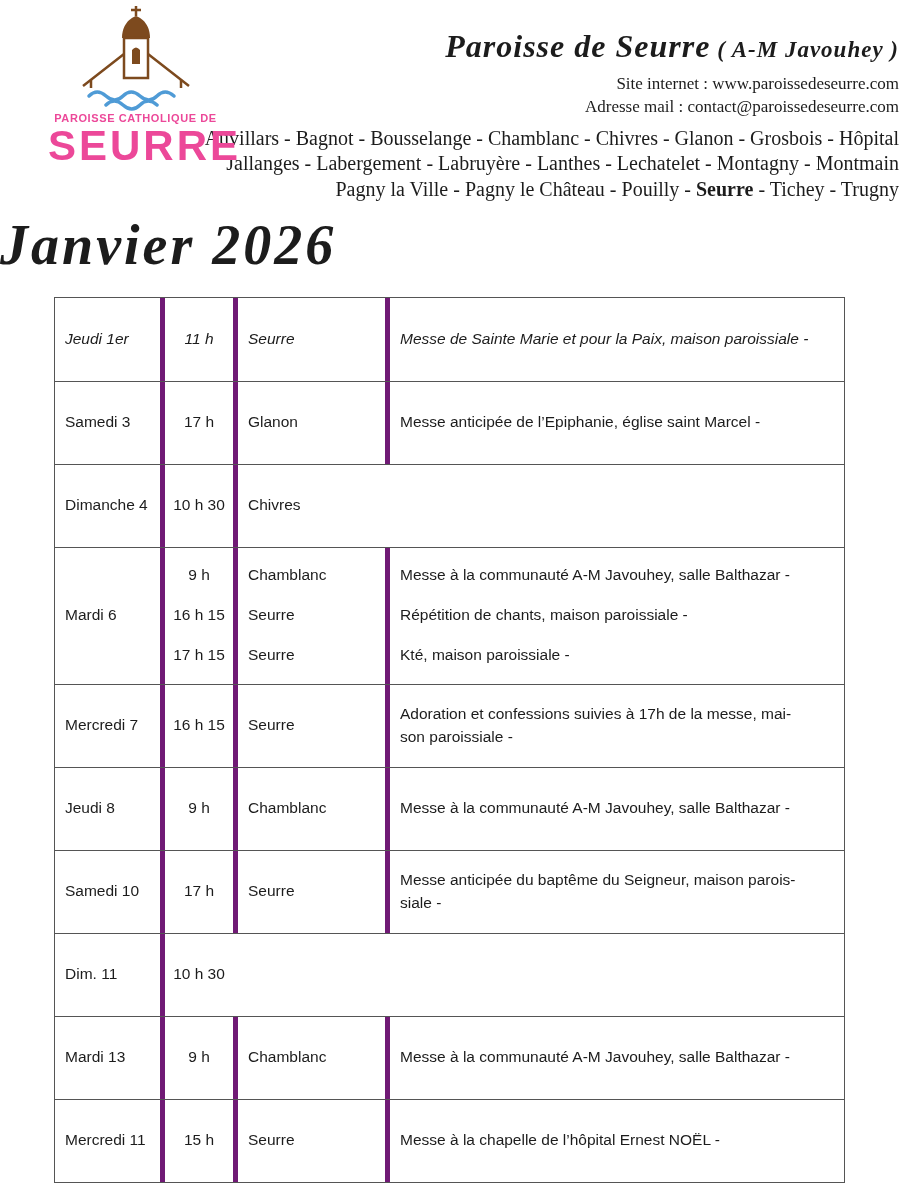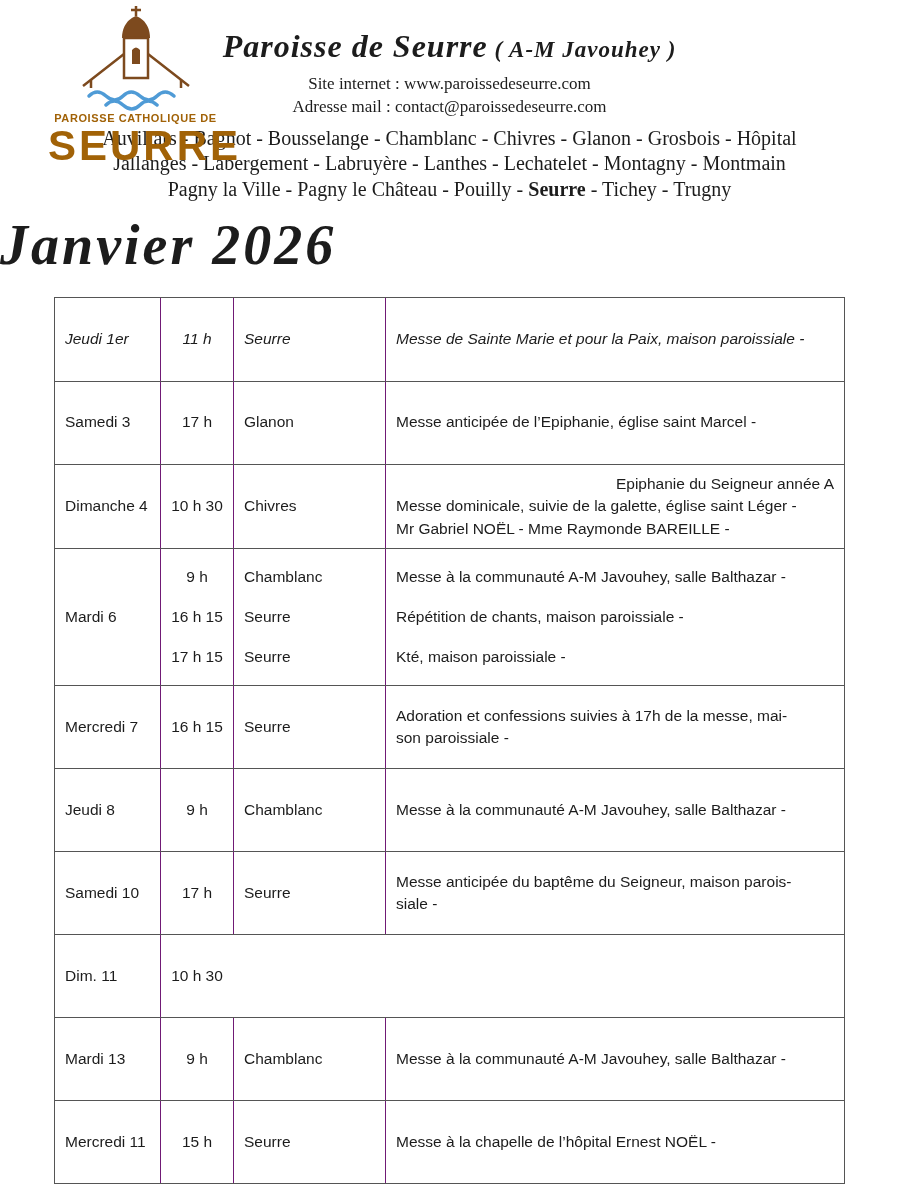--- a/index.html
+++ b/index.html
@@ -17,40 +17,40 @@
     background: #fff;
   }
 
   
   .logo {
     position: absolute;
     left: 48px;
     top: 4px;
     width: 175px;
     text-align: center;
-    color: #a16207;
+    color: #ec4899;
   }
   .logo svg { display: block; margin: 0 auto; }
   .logo-top {
     font-size: 11px;
     letter-spacing: 0.6px;
     font-weight: bold;
     margin-top: 0px;
     white-space: nowrap;
   }
   .logo-bottom {
     font-size: 42px;
     font-weight: bold;
     letter-spacing: 3px;
     line-height: 1.05;
   }
 
   
   .head-center {
-    text-align: center;
+    text-align: right;
     font-family: "Liberation Serif", serif;
     padding-top: 22px;
   }
   .main-title {
     font-size: 32px;
     font-weight: bold;
     font-style: italic;
     margin-bottom: 8px;
     letter-spacing: 1px;
   }
@@ -76,21 +76,21 @@
     border: 1px solid #555;
   }
   .row {
     display: grid;
     grid-template-columns: 105px 73px 152px 1fr;
     min-height: 83px;
     border-top: 1px solid #555;
   }
   .row:first-child { border-top: none; font-style: italic; }
   .cell {
-    border-left: 1px solid #701a75;
+    border-left: 5px solid #701a75;
     display: flex;
     flex-direction: column;
     justify-content: center;
     padding: 8px 10px;
     font-size: 15.5px;
     line-height: 1.45;
   }
   .cell.day { border-left: none; align-items: flex-start; }
   .cell.time { align-items: center; text-align: center; padding: 8px 2px; }
   .cell.place { align-items: flex-start; }
@@ -177,27 +177,20 @@
         </div>
       </div>
       <div class="row">
         <div class="cell day">Dimanche 4</div>
         <div class="cell time">
           <div class="entry">10 h 30</div>
         </div>
         <div class="cell place">
           <div class="entry">Chivres</div>
         </div>
-        <div class="cell desc">
-          <div class="note">Epiphanie du Seigneur année A</div>
-          <div class="entry">
-            <div>Messe dominicale, suivie de la galette, église saint Léger -</div>
-            <div>Mr Gabriel NOËL - Mme Raymonde BAREILLE -</div>
-          </div>
-        </div>
       </div>
       <div class="row multi">
         <div class="cell day">Mardi 6</div>
         <div class="cell time">
           <div class="entry">9 h</div>
           <div class="entry">16 h 15</div>
           <div class="entry">17 h 15</div>
         </div>
         <div class="cell place">
           <div class="entry">Chamblanc</div>

